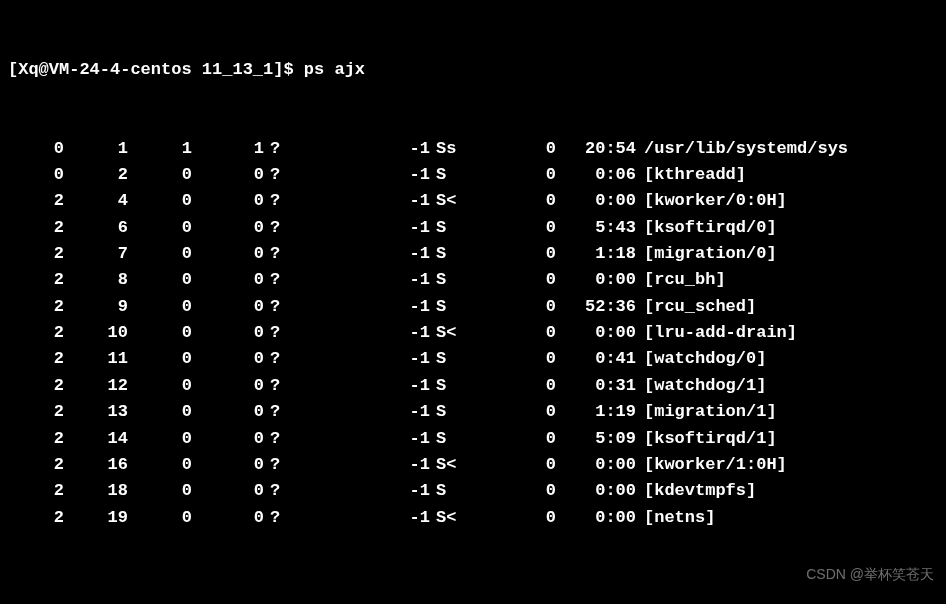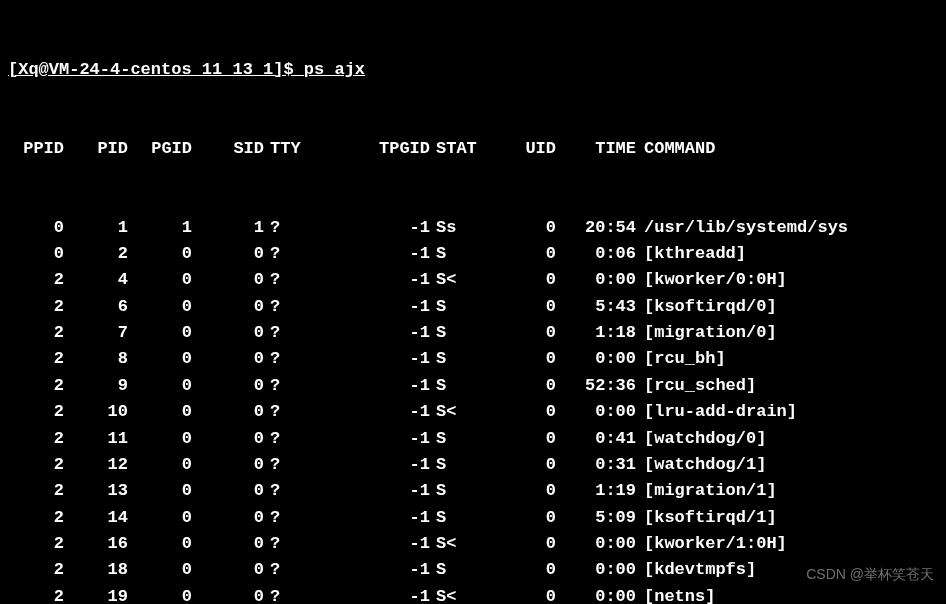--- a/index.html
+++ b/index.html
@@ -13,21 +13,21 @@
     width: 946px;
     height: 604px;
     overflow: hidden;
     position: relative;
     font-weight: bold;
   }
   .term {
     padding: 4px 8px;
     white-space: pre;
   }
-  .row { display: block; text-decoration: underline; }
+  .row { display: block; }
   .c-ppid  { display:inline-block; width: 56px; text-align: right; }
   .c-pid   { display:inline-block; width: 64px; text-align: right; }
   .c-pgid  { display:inline-block; width: 64px; text-align: right; }
   .c-sid   { display:inline-block; width: 72px; text-align: right; }
   .c-tty   { display:inline-block; width: 40px; text-align: left; padding-left:6px;}
   .c-tpgid { display:inline-block; width: 120px; text-align: right; }
   .c-stat  { display:inline-block; width: 56px; text-align: left; padding-left:6px;}
   .c-uid   { display:inline-block; width: 64px; text-align: right; }
   .c-time  { display:inline-block; width: 80px; text-align: right; }
   .c-cmd   { display:inline-block; padding-left:8px; text-align: left; }
@@ -39,17 +39,16 @@
     font-size: 14px;
     font-family: sans-serif;
     font-weight: normal;
   }
 </style>
 </head>
 <body>
 
 <div class="term">
   <span class="row"><span>[Xq@VM-24-4-centos 11_13_1]$ </span><span>ps ajx</span></span>
-  <span class="row"><span class="c-ppid">PPID</span><span class="c-pid">PID</span><span class="c-pgid">PGID</span><span class="c-sid">SID</span><span class="c-tty">TTY</span><span class="c-tpgid">TPGID</span><span class="c-stat">STAT</span><span class="c-uid">UID</span><span class="c-time">TIME</span><span class="c-cmd">COMMAND</span></span>
   <div id="rows-ctr"><span class="row"><span class="c-ppid">0</span><span class="c-pid">1</span><span class="c-pgid">1</span><span class="c-sid">1</span><span class="c-tty">?</span><span class="c-tpgid">-1</span><span class="c-stat">Ss</span><span class="c-uid">0</span><span class="c-time">20:54</span><span class="c-cmd">/usr/lib/systemd/sys</span></span><span class="row"><span class="c-ppid">0</span><span class="c-pid">2</span><span class="c-pgid">0</span><span class="c-sid">0</span><span class="c-tty">?</span><span class="c-tpgid">-1</span><span class="c-stat">S</span><span class="c-uid">0</span><span class="c-time">0:06</span><span class="c-cmd">[kthreadd]</span></span><span class="row"><span class="c-ppid">2</span><span class="c-pid">4</span><span class="c-pgid">0</span><span class="c-sid">0</span><span class="c-tty">?</span><span class="c-tpgid">-1</span><span class="c-stat">S&lt;</span><span class="c-uid">0</span><span class="c-time">0:00</span><span class="c-cmd">[kworker/0:0H]</span></span><span class="row"><span class="c-ppid">2</span><span class="c-pid">6</span><span class="c-pgid">0</span><span class="c-sid">0</span><span class="c-tty">?</span><span class="c-tpgid">-1</span><span class="c-stat">S</span><span class="c-uid">0</span><span class="c-time">5:43</span><span class="c-cmd">[ksoftirqd/0]</span></span><span class="row"><span class="c-ppid">2</span><span class="c-pid">7</span><span class="c-pgid">0</span><span class="c-sid">0</span><span class="c-tty">?</span><span class="c-tpgid">-1</span><span class="c-stat">S</span><span class="c-uid">0</span><span class="c-time">1:18</span><span class="c-cmd">[migration/0]</span></span><span class="row"><span class="c-ppid">2</span><span class="c-pid">8</span><span class="c-pgid">0</span><span class="c-sid">0</span><span class="c-tty">?</span><span class="c-tpgid">-1</span><span class="c-stat">S</span><span class="c-uid">0</span><span class="c-time">0:00</span><span class="c-cmd">[rcu_bh]</span></span><span class="row"><span class="c-ppid">2</span><span class="c-pid">9</span><span class="c-pgid">0</span><span class="c-sid">0</span><span class="c-tty">?</span><span class="c-tpgid">-1</span><span class="c-stat">S</span><span class="c-uid">0</span><span class="c-time">52:36</span><span class="c-cmd">[rcu_sched]</span></span><span class="row"><span class="c-ppid">2</span><span class="c-pid">10</span><span class="c-pgid">0</span><span class="c-sid">0</span><span class="c-tty">?</span><span class="c-tpgid">-1</span><span class="c-stat">S&lt;</span><span class="c-uid">0</span><span class="c-time">0:00</span><span class="c-cmd">[lru-add-drain]</span></span><span class="row"><span class="c-ppid">2</span><span class="c-pid">11</span><span class="c-pgid">0</span><span class="c-sid">0</span><span class="c-tty">?</span><span class="c-tpgid">-1</span><span class="c-stat">S</span><span class="c-uid">0</span><span class="c-time">0:41</span><span class="c-cmd">[watchdog/0]</span></span><span class="row"><span class="c-ppid">2</span><span class="c-pid">12</span><span class="c-pgid">0</span><span class="c-sid">0</span><span class="c-tty">?</span><span class="c-tpgid">-1</span><span class="c-stat">S</span><span class="c-uid">0</span><span class="c-time">0:31</span><span class="c-cmd">[watchdog/1]</span></span><span class="row"><span class="c-ppid">2</span><span class="c-pid">13</span><span class="c-pgid">0</span><span class="c-sid">0</span><span class="c-tty">?</span><span class="c-tpgid">-1</span><span class="c-stat">S</span><span class="c-uid">0</span><span class="c-time">1:19</span><span class="c-cmd">[migration/1]</span></span><span class="row"><span class="c-ppid">2</span><span class="c-pid">14</span><span class="c-pgid">0</span><span class="c-sid">0</span><span class="c-tty">?</span><span class="c-tpgid">-1</span><span class="c-stat">S</span><span class="c-uid">0</span><span class="c-time">5:09</span><span class="c-cmd">[ksoftirqd/1]</span></span><span class="row"><span class="c-ppid">2</span><span class="c-pid">16</span><span class="c-pgid">0</span><span class="c-sid">0</span><span class="c-tty">?</span><span class="c-tpgid">-1</span><span class="c-stat">S&lt;</span><span class="c-uid">0</span><span class="c-time">0:00</span><span class="c-cmd">[kworker/1:0H]</span></span><span class="row"><span class="c-ppid">2</span><span class="c-pid">18</span><span class="c-pgid">0</span><span class="c-sid">0</span><span class="c-tty">?</span><span class="c-tpgid">-1</span><span class="c-stat">S</span><span class="c-uid">0</span><span class="c-time">0:00</span><span class="c-cmd">[kdevtmpfs]</span></span><span class="row"><span class="c-ppid">2</span><span class="c-pid">19</span><span class="c-pgid">0</span><span class="c-sid">0</span><span class="c-tty">?</span><span class="c-tpgid">-1</span><span class="c-stat">S&lt;</span><span class="c-uid">0</span><span class="c-time">0:00</span><span class="c-cmd">[netns]</span></span></div>
 </div>
 
 <div class="watermark">CSDN @举杯笑苍天</div>
 
 </body></html>

